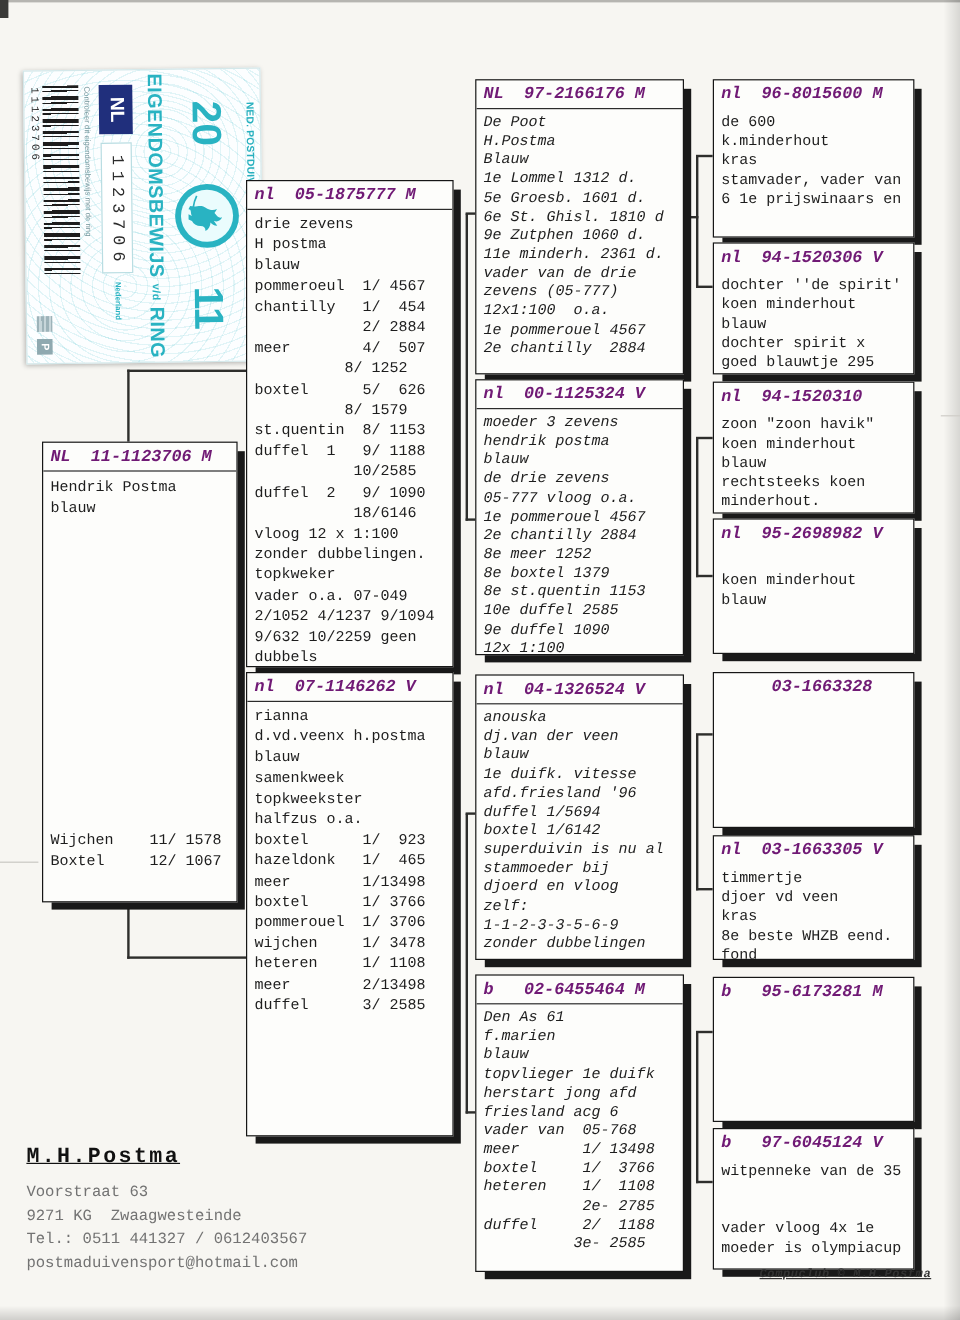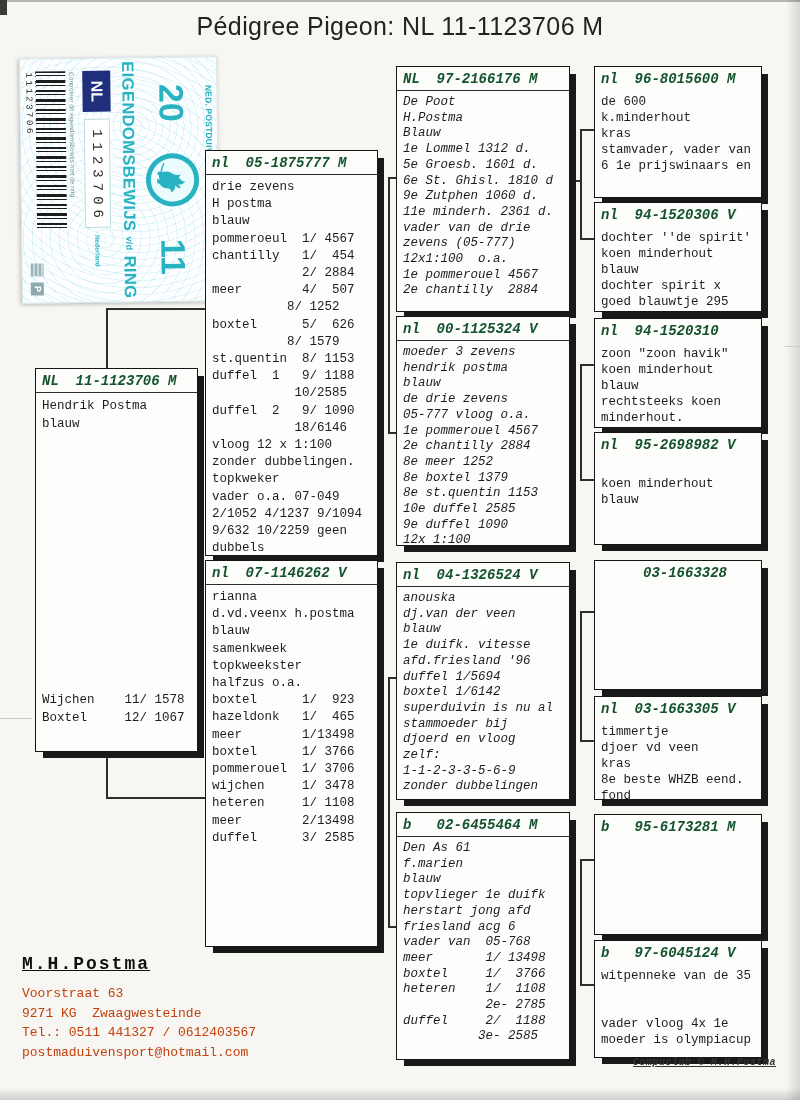--- a/index.html
+++ b/index.html
@@ -65,21 +65,21 @@
     font:700 9px/13px "Liberation Sans",sans-serif;text-align:center;}
   .c-ic.ghost{background:repeating-linear-gradient(0deg,#9db3b9 0 2px,#c7d6da 2px 4px);}
 
   
   .pbox{
     position:absolute;box-sizing:border-box;background:#fdfdfb;
     border:1.5px solid #161616;box-shadow:7px 7px 0 -1px #191919;
     padding:3px 6px 4px 6px;overflow:hidden;
   }
   .hdr{
-    font:italic 700 14px "Liberation Mono",monospace;color:#14532d;
+    font:italic 700 14px "Liberation Mono",monospace;color:#701a75;
     white-space:pre;padding:1px 2px 3px 6px;margin:0 -6px;
   }
   .hdr.rule{border-bottom:1.5px solid #2b2b2b;}
   .body{
     font:12.5px "Liberation Mono",monospace;color:#1d1d1d;
     white-space:pre;margin-top:4px;
   }
   .lh-sub{line-height:18px;}
   .lh-g2{line-height:17.2px;}
   .lh-g3{line-height:15.7px;font-style:italic;}
@@ -87,37 +87,36 @@
   .subject-flex{display:flex;flex-direction:column;height:100%;}
   .subject-flex .results{margin-top:auto;margin-bottom:20px;}
 
   
   .ln{position:absolute;background:#2e2e2c;}
 
   
   .owner-name{position:absolute;left:22px;top:954px;
     font:700 18px "Liberation Mono",monospace;letter-spacing:2px;color:#111;text-decoration:underline;}
   .owner-addr{position:absolute;left:22px;top:984px;
-    font:13px/19.5px "Liberation Mono",monospace;color:#c2410c;white-space:pre;}
+    font:13px/19.5px "Liberation Mono",monospace;color:#737373;white-space:pre;}
   .credit{position:absolute;left:540px;top:1057px;width:236px;text-align:right;
     font:italic 700 10px "Liberation Mono",monospace;color:#333;letter-spacing:.5px;text-decoration:underline;}
 </style>
 </head>
 <body>
 
 <div class="page">
 
   <div class="scan-top"></div>
   <div class="scan-corner"></div>
   <div class="scan-right"></div>
   <div class="scan-bottom"></div>
   <div class="fold-left"></div>
   <div class="fold-right"></div>
 
-  <h1 class="title">Pédigree Pigeon: NL  11-1123706 M</h1>
 
   <div class="card">
     <div class="card-inner">
       <div class="c-org">NED. POSTDUIVENHOUDERS ORGANISATIE</div>
       <div class="c-year">
         <span class="c-y">20</span>
         <svg class="c-lion" viewBox="0 0 40 40">
           <circle cx="20" cy="20" r="19" fill="#29b3c2"></circle>
           <circle cx="20" cy="20" r="15.5" fill="#eafcfd"></circle>
           <path fill="#29b3c2" d="M14 30c1-4-1-6 1-9s2-5 1-7c2 1 2 2 3 1s3-2 2-4c2 1 3 3 2 5l3-2c0 2-1 3-2 4 2 0 4 1 5 3-2 0-3 1-3 3s-1 4-3 5l-1 2h-3l1-2c-2 1-4 0-4 2z"></path>

